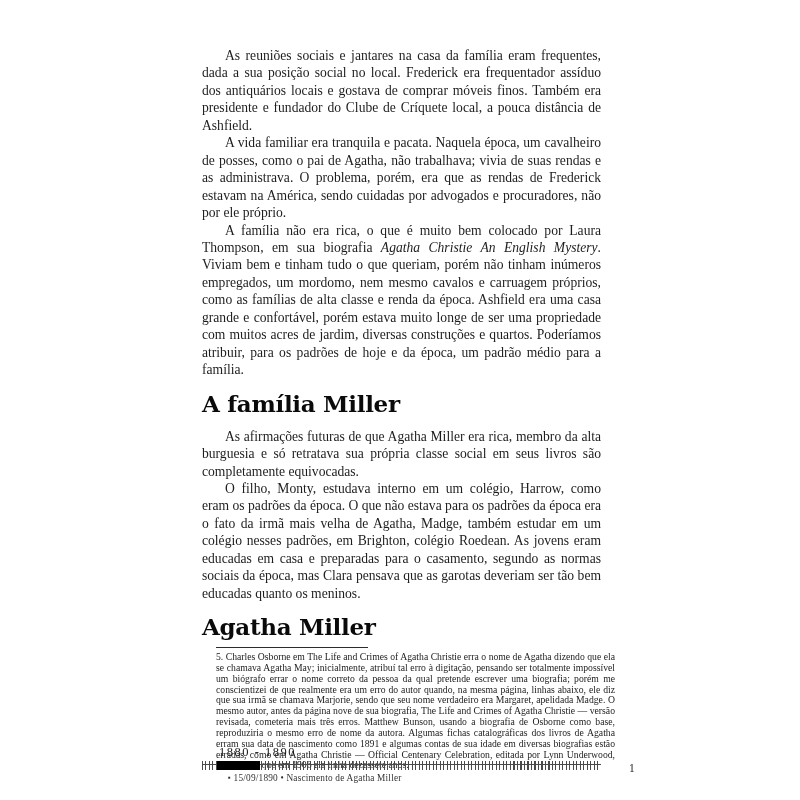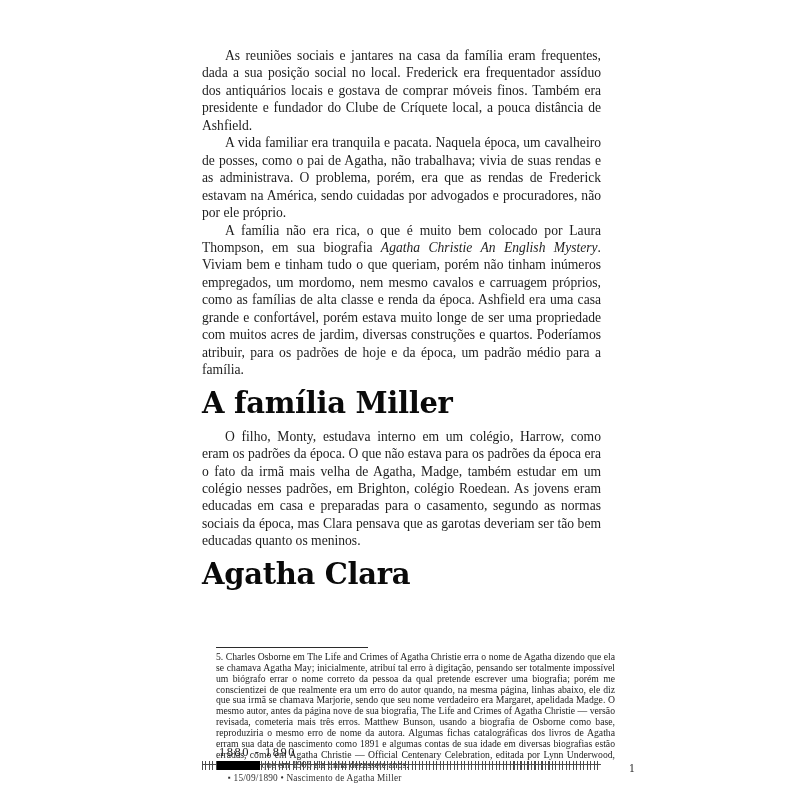--- a/index.html
+++ b/index.html
@@ -9,21 +9,21 @@
   }
   
   .textcol{
     position:absolute;left:202px;top:47px;width:399px;
     font-size:13.6px;line-height:17.45px;text-align:justify;
     text-justify:inter-word;
   }
   .textcol p{margin:0;text-indent:23px;}
   .heading{
     font-family:"DejaVu Serif", serif;font-weight:800;color:#0a0a0a;
-    font-size:29px;line-height:31px;letter-spacing:-0.3px;
+    font-size:23px;line-height:31px;letter-spacing:-0.3px;
     margin:9px 0 9px 0;text-indent:0;text-align:left;
   }
   i.booktitle{font-style:italic;}
   b.initial{font-weight:bold;}
   sup.fnref{font-size:8.5px;line-height:0;vertical-align:super;}
   
   .fnblock{
     position:absolute;left:216px;top:614px;width:399px;margin-top:33px;
   }
   .fn-rule{width:152px;border-top:1px solid #2b2b2b;margin:0 0 4px 0;}
@@ -65,23 +65,24 @@
 
 <div class="page">
 
   <main class="textcol">
     <p>As reuniões sociais e jantares na casa da família eram frequentes, dada a sua posição social no local. Frederick era frequentador assíduo dos antiquários locais e gostava de comprar móveis finos. Também era presidente e fundador do Clube de Críquete local, a pouca distância de Ashfield.</p>
     <p>A vida familiar era tranquila e pacata. Naquela época, um cavalheiro de posses, como o pai de Agatha, não trabalhava; vivia de suas rendas e as administrava. O problema, porém, era que as rendas de Frederick estavam na América, sendo cuidadas por advogados e procuradores, não por ele próprio.</p>
     <p><span>A família não era rica, o que é muito bem colocado por Laura Thompson, em sua biografia </span><i class="booktitle">Agatha Christie An English Mystery</i><span>. Viviam bem e tinham tudo o que queriam, porém não tinham inúmeros empregados, um mordomo, nem mesmo cavalos e carruagem próprios, como as famílias de alta classe e renda da época. Ashfield era uma casa grande e confortável, porém estava muito longe de ser uma propriedade com muitos acres de jardim, diversas construções e quartos. Poderíamos atribuir, para os padrões de hoje e da época, um padrão médio para a família.</span></p>
 
     <h1 class="heading">A família Miller</h1>
 
+    <p>As afirmações futuras de que Agatha Miller era rica, membro da alta burguesia e só retratava sua própria classe social em seus livros são completamente equivocadas.</p>
     <p>O filho, Monty, estudava interno em um colégio, Harrow, como eram os padrões da época. O que não estava para os padrões da época era o fato da irmã mais velha de Agatha, Madge, também estudar em um colégio nesses padrões, em Brighton, colégio Roedean. As jovens eram educadas em casa e preparadas para o casamento, segundo as normas sociais da época, mas Clara pensava que as garotas deveriam ser tão bem educadas quanto os meninos.</p>
 
-    <h1 class="heading">Agatha Clara</h1>
+    <h1 class="heading">Agatha Miller</h1>
 
   </main>
 
   <section class="fnblock">
     <div class="fn-rule"></div>
     <p class="footnote">5. Charles Osborne em The Life and Crimes of Agatha Christie erra o nome de Agatha dizendo que ela se chamava Agatha May; inicialmente, atribuí tal erro à digitação, pensando ser totalmente impossível um biógrafo errar o nome correto da pessoa da qual pretende escrever uma biografia; porém me conscientizei de que realmente era um erro do autor quando, na mesma página, linhas abaixo, ele diz que sua irmã se chamava Marjorie, sendo que seu nome verdadeiro era Margaret, apelidada Madge. O mesmo autor, antes da página nove de sua biografia, The Life and Crimes of Agatha Christie — versão revisada, cometeria mais três erros. Matthew Bunson, usando a biografia de Osborne como base, reproduziria o mesmo erro de nome da autora. Algumas fichas catalográficas dos livros de Agatha erram sua data de nascimento como 1891 e algumas contas de sua idade em diversas biografias estão erradas, como em Agatha Christie — Official Centenary Celebration, editada por Lynn Underwood, onde é dito que em 1906 ela tinha dezessete anos.</p>
   </section>
 
   <footer class="timeline">
     <div class="tl-range">1880 - 1890</div>

